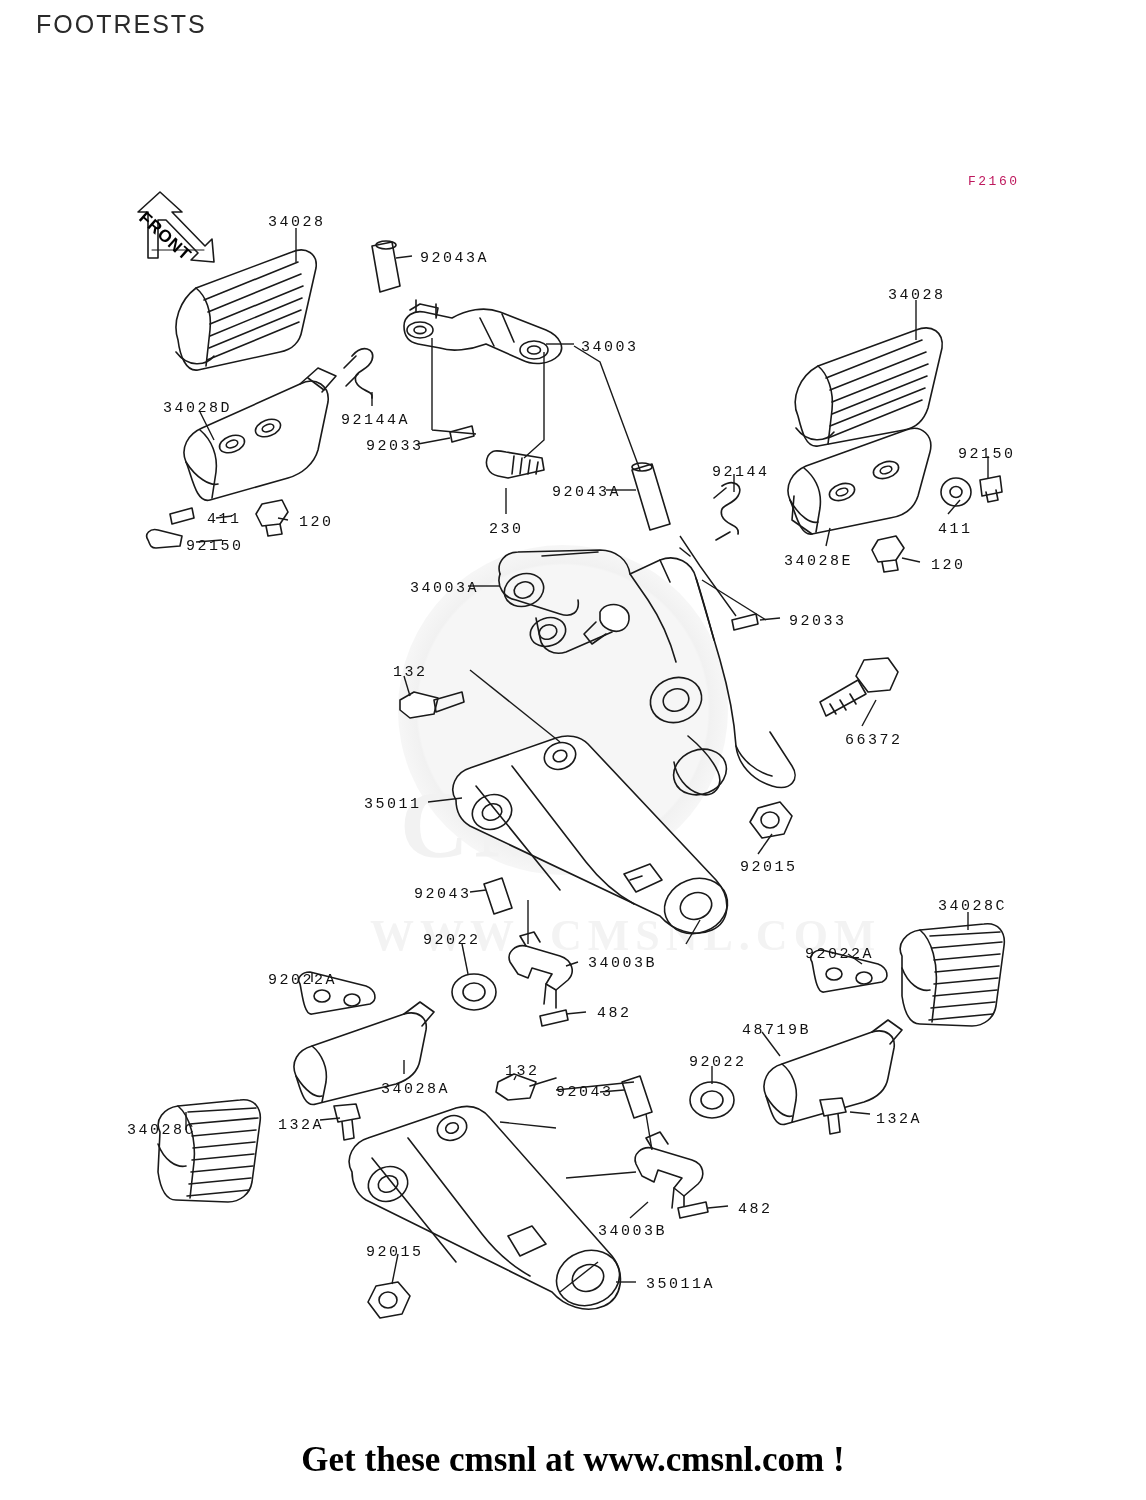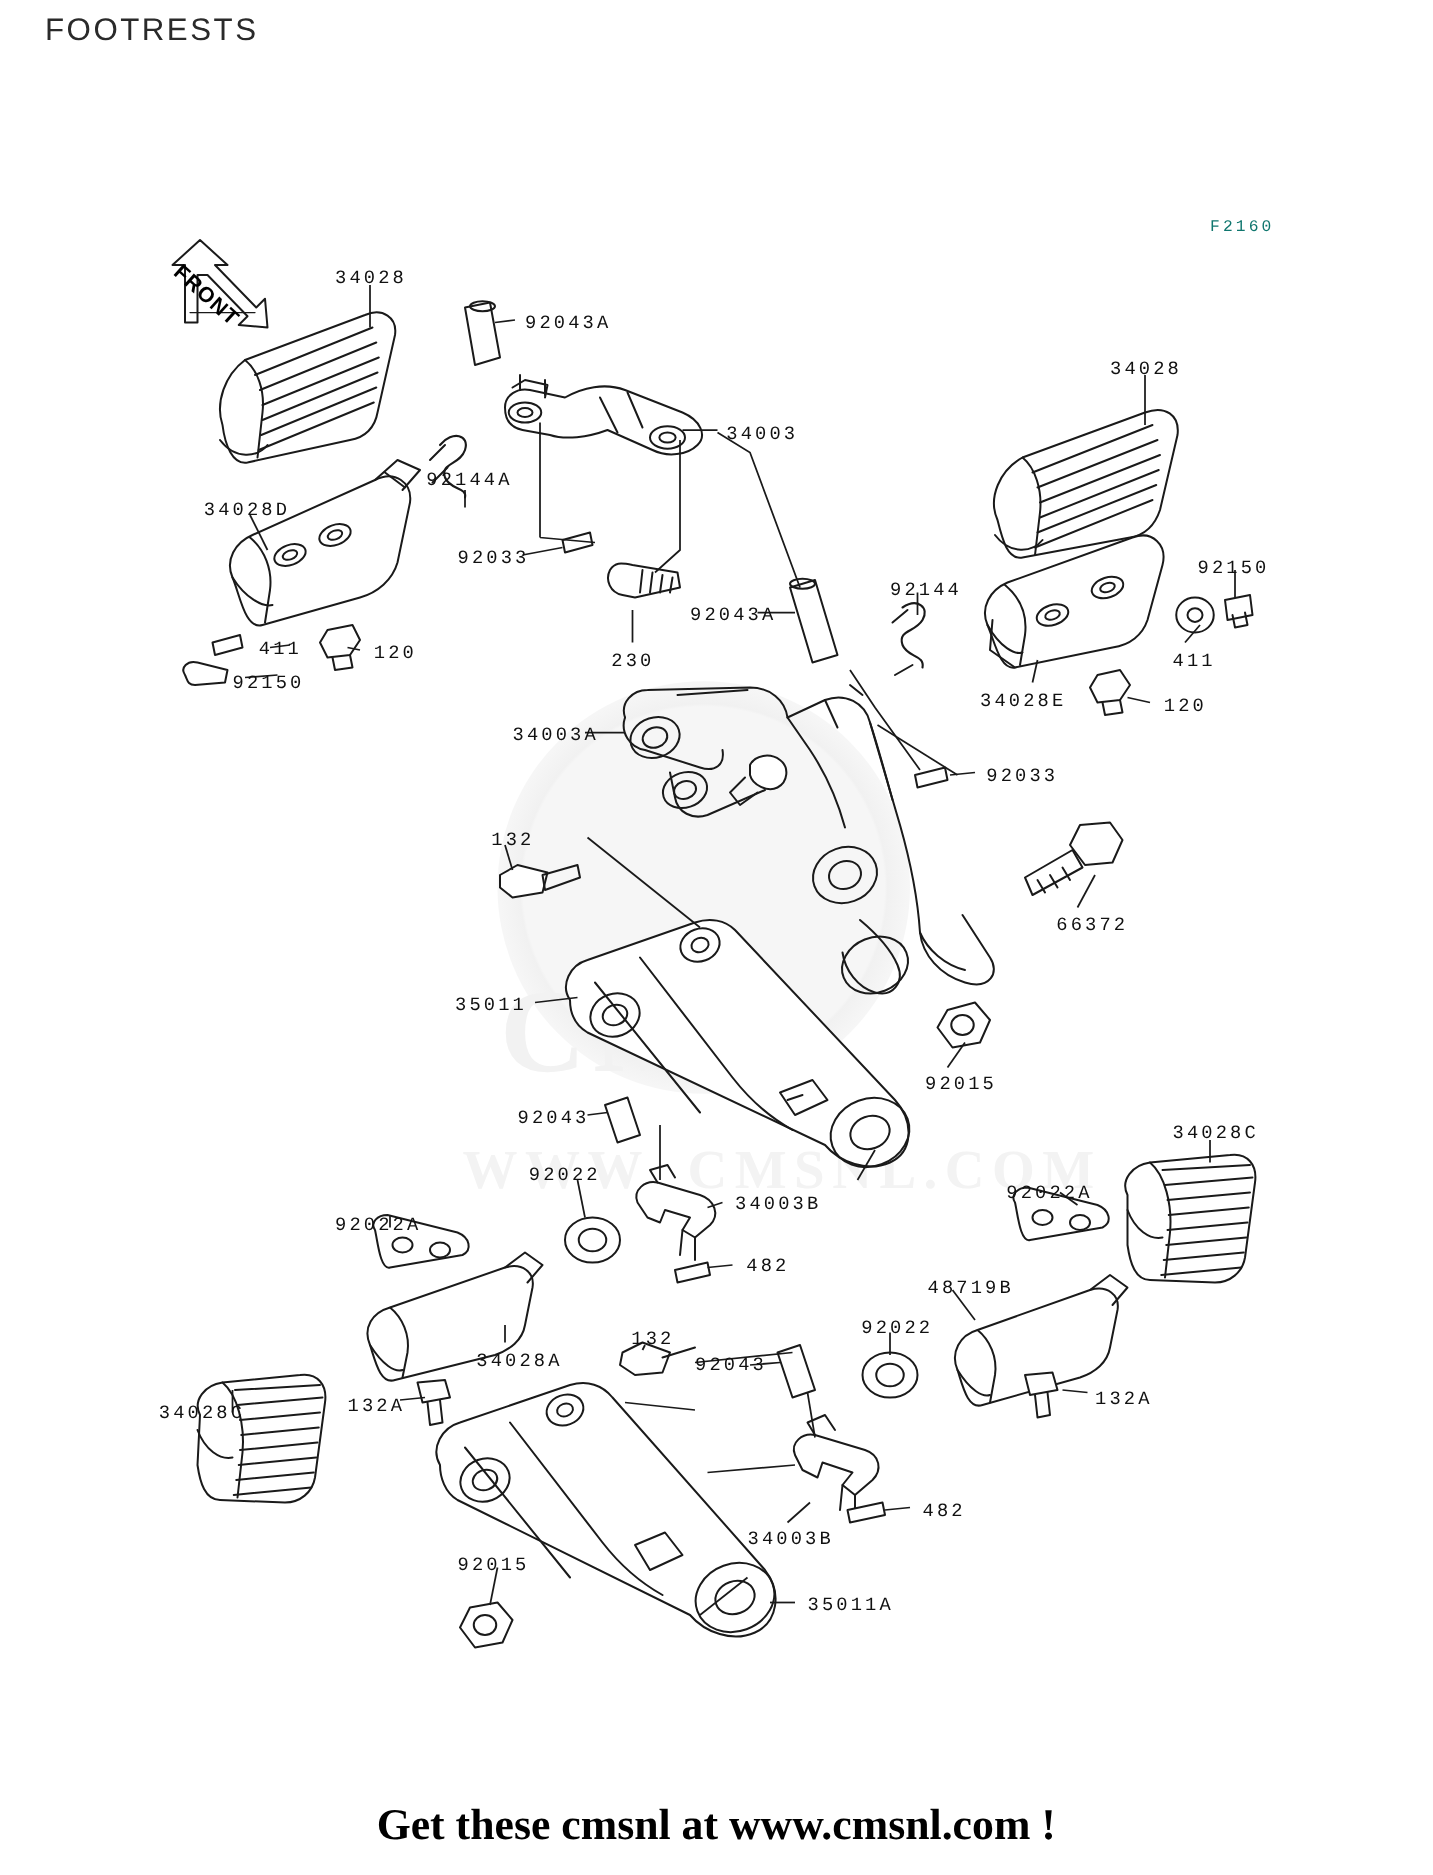--- a/index.html
+++ b/index.html
@@ -24,21 +24,21 @@
     color: #2a2a2a;
     font-family: "Liberation Sans", sans-serif;
   }
   #diagram-code {
     position: absolute;
     left: 968px;
     top: 174px;
     font-size: 13px;
     letter-spacing: 2.5px;
     font-family: "Liberation Mono", monospace;
-    color: #0f766e;
+    color: #be185d;
   }
   #footer-cta {
     position: absolute;
     left: 0;
     top: 1440px;
     width: 100%;
     text-align: center;
     font-size: 35px;
     font-weight: bold;
     font-family: "Liberation Serif", serif;
@@ -370,21 +370,21 @@
     <path d="M646 1114 L652 1150"></path>
   </g>
 </svg>
 
 <div id="callouts">
     <div class="label" style="left: 268px; top: 214px;">34028</div>
     <div class="label" style="left: 420px; top: 250px;">92043A</div>
     <div class="label" style="left: 581px; top: 339px;">34003</div>
     <div class="label" style="left: 888px; top: 287px;">34028</div>
     <div class="label" style="left: 163px; top: 400px;">34028D</div>
-    <div class="label" style="left: 341px; top: 376px;">92144A</div>
+    <div class="label" style="left: 341px; top: 412px;">92144A</div>
     <div class="label" style="left: 366px; top: 438px;">92033</div>
     <div class="label" style="left: 958px; top: 446px;">92150</div>
     <div class="label" style="left: 712px; top: 464px;">92144</div>
     <div class="label" style="left: 552px; top: 484px;">92043A</div>
     <div class="label" style="left: 207px; top: 511px;">411</div>
     <div class="label" style="left: 299px; top: 514px;">120</div>
     <div class="label" style="left: 938px; top: 521px;">411</div>
     <div class="label" style="left: 489px; top: 521px;">230</div>
     <div class="label" style="left: 186px; top: 538px;">92150</div>
     <div class="label" style="left: 784px; top: 553px;">34028E</div>

